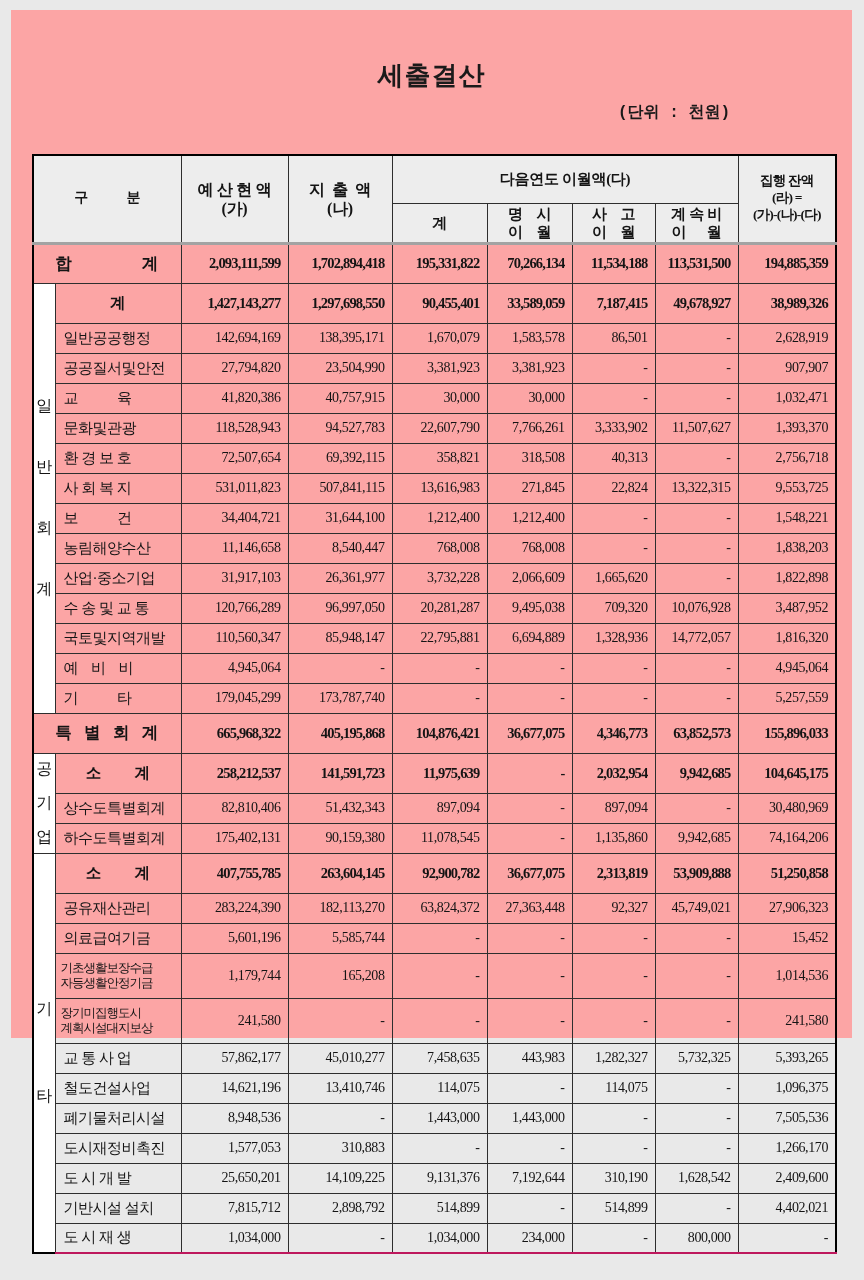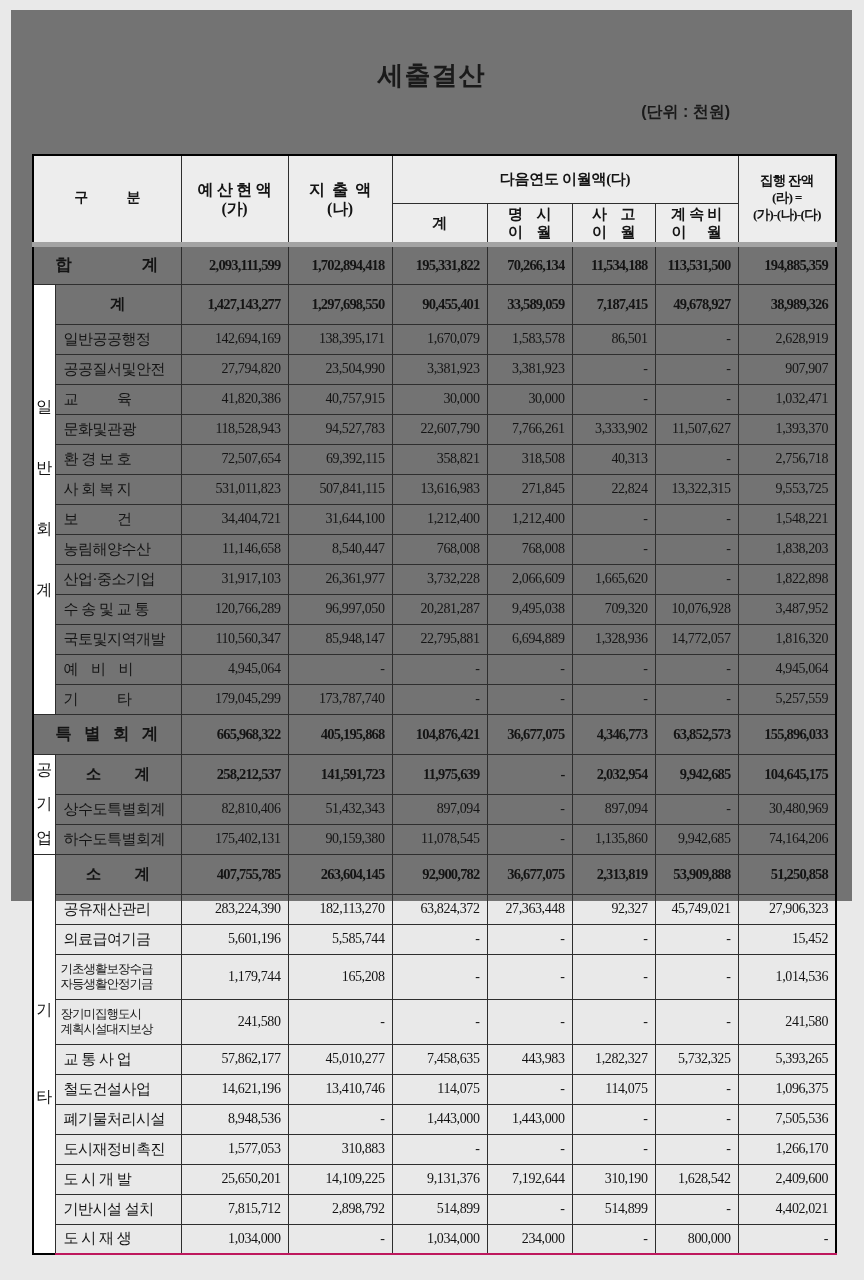--- a/index.html
+++ b/index.html
@@ -8,37 +8,37 @@
     width: 864px; height: 1280px;
     background: #e9e9e9;
     font-family: "Liberation Serif", "DejaVu Serif", serif;
     color: #141414;
     position: relative;
     overflow: hidden;
   }
   .sheet {
     position: absolute;
     left: 11px; top: 10px;
-    width: 841px; height: 891px;
-    background: #737373;
+    width: 841px; height: 1028px;
+    background: #fca5a5;
   }
   .title {
     margin-top: 48px;
     text-align: center;
     font-family: "Liberation Sans", "DejaVu Sans", sans-serif;
     font-size: 26px;
     font-weight: bold;
     letter-spacing: 1px;
     color: #1a1a1a;
   }
   .unit-note {
     margin-top: 9px;
     text-align: right;
     padding-right: 122px;
-    font-family: Liberation Sans, sans-serif;
+    font-family: Liberation Mono, monospace;
     font-size: 16px;
     font-weight: bold;
     color: #1a1a1a;
   }
   table.main {
     border-collapse: collapse;
     table-layout: fixed;
     width: 803px;
     margin-left: 21px;
     margin-top: 31px;
@@ -56,21 +56,21 @@
     text-align: center;
     font-size: 15px;
     line-height: 1.2;
     letter-spacing: -0.3px;
   }
   thead tr.hrow1 th { height: 48px; }
   thead tr.hrow2 th { height: 36px; }
   th.cat { font-size: 14px; }
   th.money-col { font-size: 16px; }
   th.balance { font-size: 13.5px; letter-spacing: -0.8px; line-height: 1.25; }
-  tr.after-head td { border-top: 5px solid #a3a3a3; }
+  tr.after-head td { border-top: 3px solid #a3a3a3; }
   tbody tr:last-child td { border-bottom: 2px solid #be185d; }
 
   tr.total { height: 40px; }
   tr.subtotal { height: 40px; }
   tr.item { height: 30px; }
   tr.tl { height: 45px; }
 
   td.label {
     text-align: left;
     padding-left: 8px;

